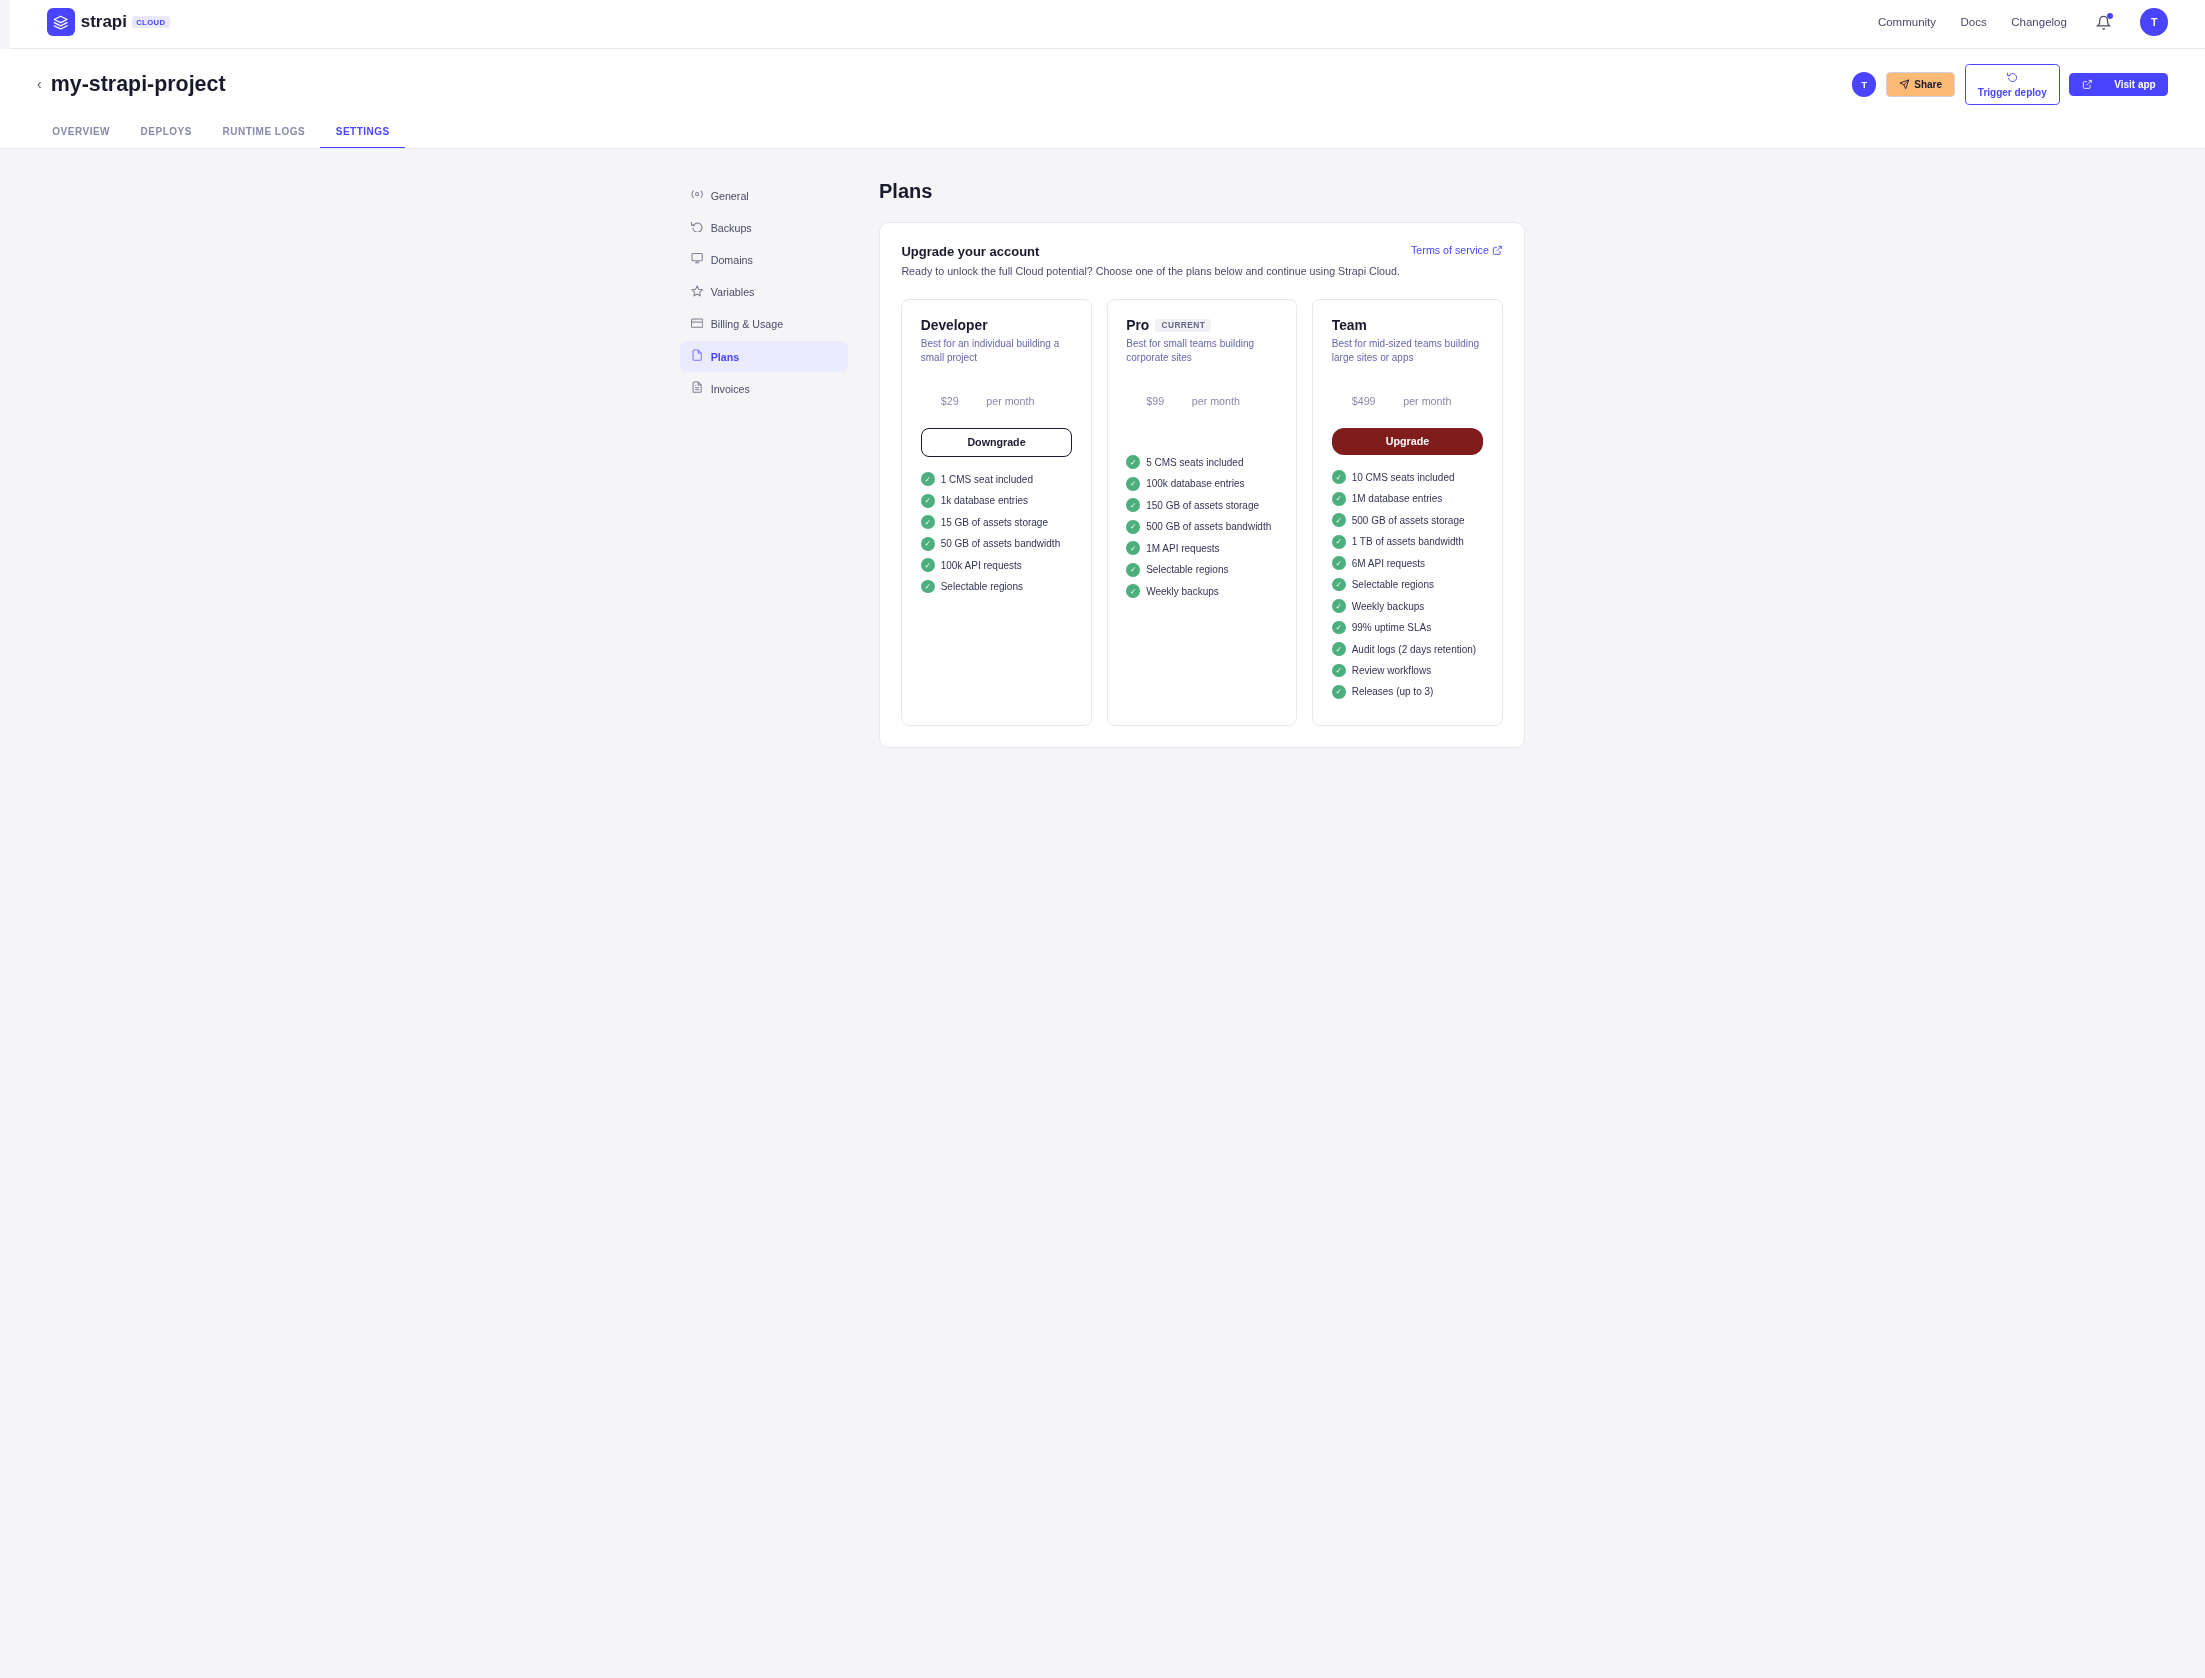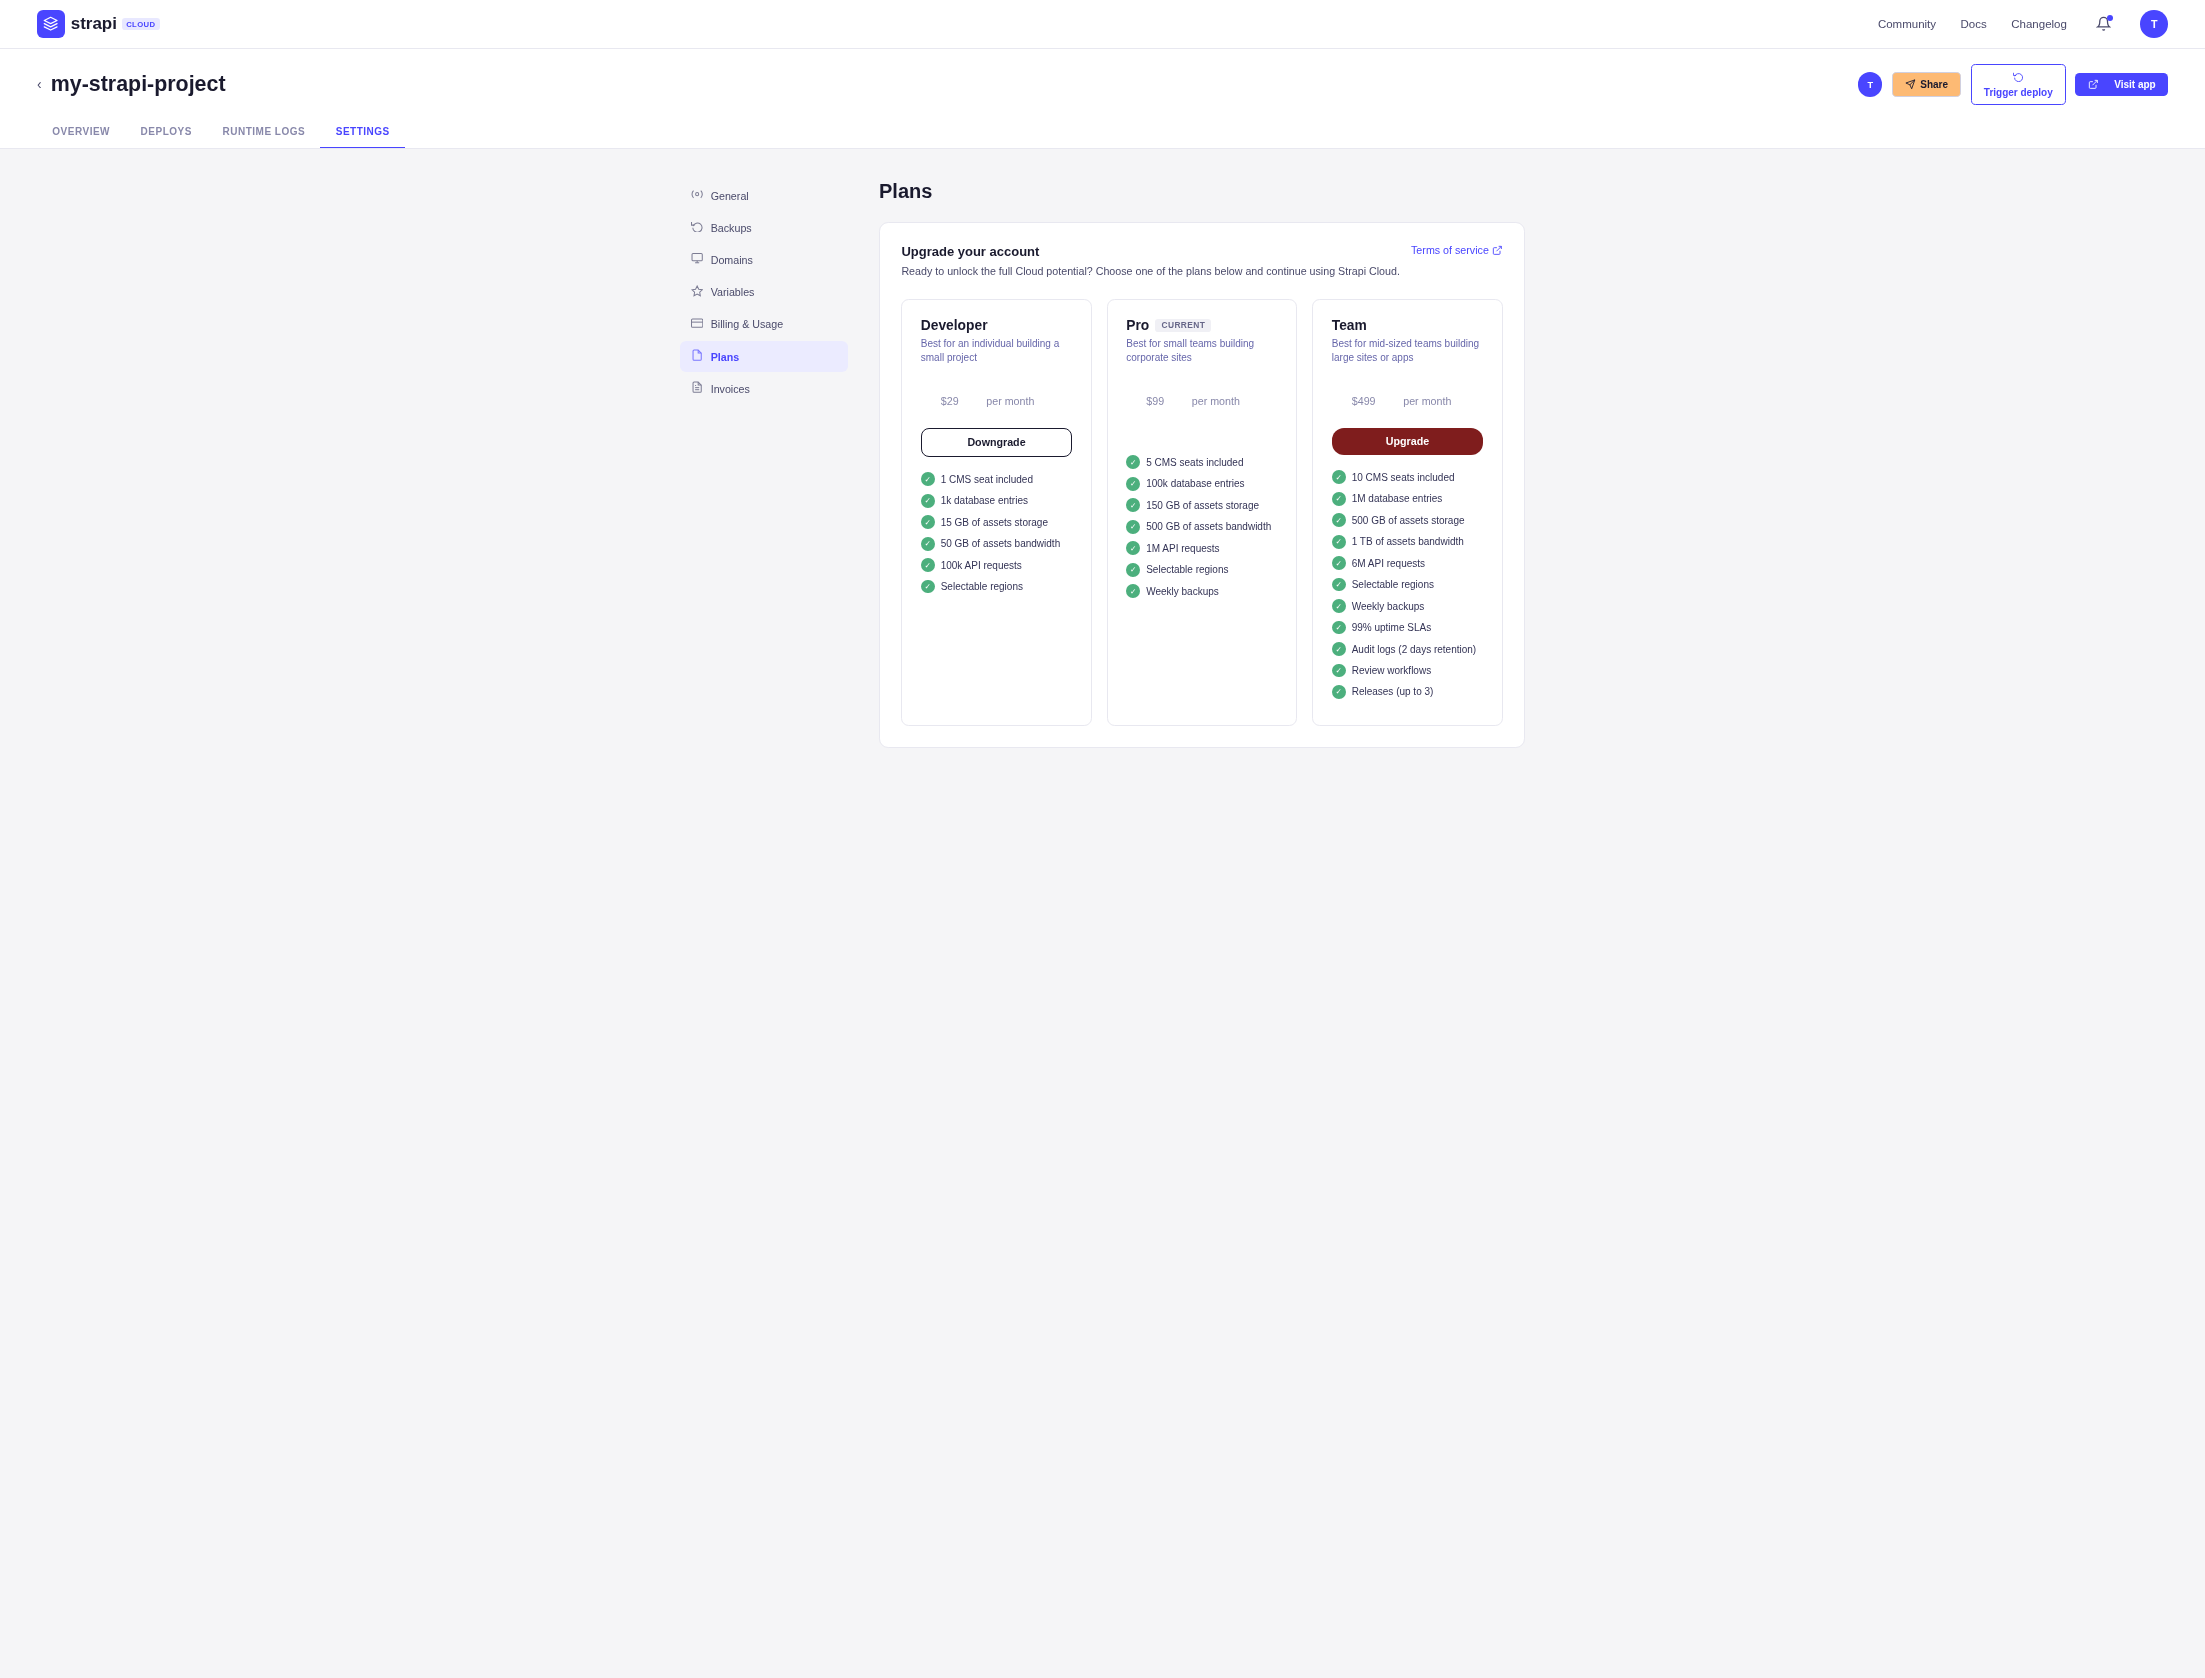--- a/index.html
+++ b/index.html
@@ -3,24 +3,25 @@
   <meta charset="utf-8">
   <style>
     * { box-sizing: border-box; margin: 0; padding: 0; }
     body { font-family: -apple-system, BlinkMacSystemFont, 'Segoe UI', sans-serif; background: #f5f5f7; color: #1a1a2e; }
 
     
     .navbar {
       background: #fff;
       border-bottom: 0.8px solid #e8e8f0;
       display: flex;
-      align-items: center;
-      padding: 4px 37px;
+      align-items: flex-end;
+      padding: 12px 37px;
       height: 49px;
       justify-content: space-between;
+      margin-left: 10px;
     }
     .navbar-left { display: flex; align-items: center; gap: 6.1px; }
     .strapi-logo {
       width: 27.6px; height: 27.6px;
       background: #4945ff;
       border-radius: 6.1px;
       display: flex; align-items: center; justify-content: center;
       color: white; font-size: 13.8px;
     }
     .brand-name {
@@ -106,21 +107,21 @@
     }
     .btn-primary-filled {
       border: none;
       background: #4945ff;
       border-radius: 4.6px;
       padding: 6.1px 12.3px;
       font-size: 10px;
       font-weight: 600;
       color: white;
       cursor: pointer;
-      display: flex; align-items: center; gap: 16px;
+      display: flex; align-items: center; gap: 22px;
     }
 
     
     .tabs-row {
       display: flex;
       gap: 0;
       border-top: 0.8px solid transparent;
     }
     .tab {
       padding: 10.7px 15.3px;

